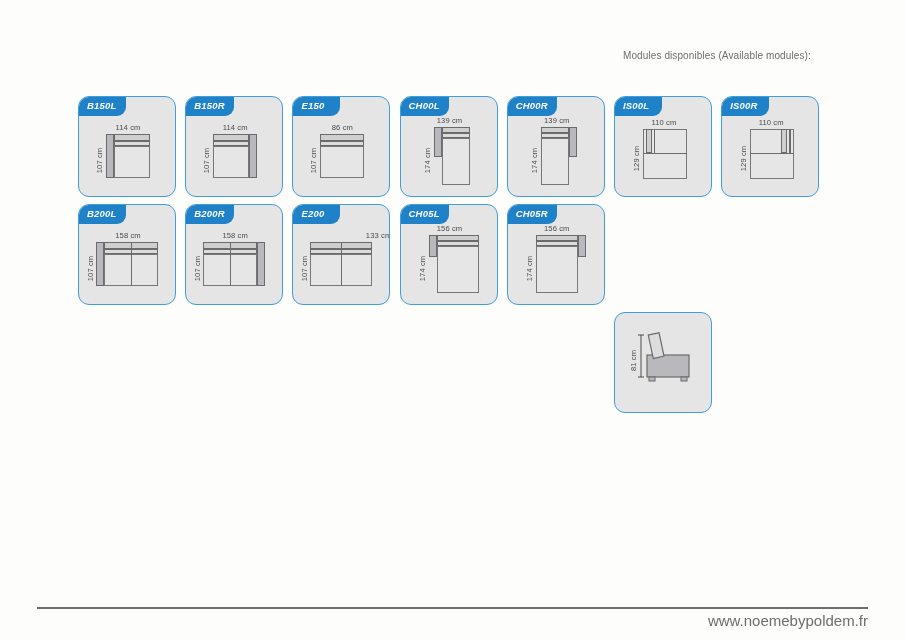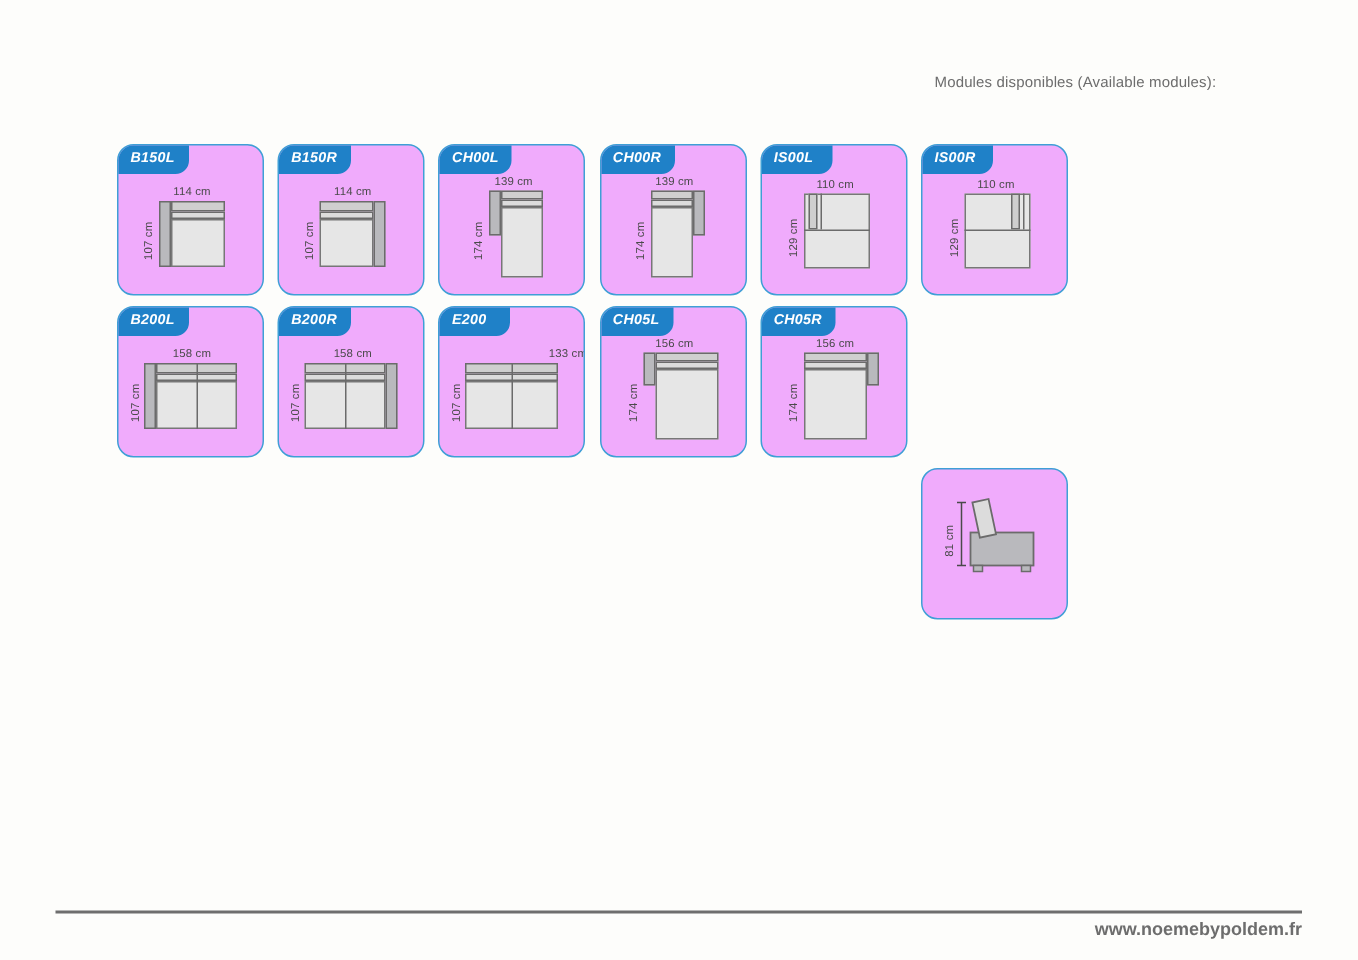--- a/index.html
+++ b/index.html
@@ -18,21 +18,21 @@
 
   
   #grid{position:absolute;left:78px;top:96px;width:760px;}
   .grid-row{display:flex;gap:0;margin-bottom:6px;}
   .cell{width:107.2px;height:102px;flex:0 0 107.2px;position:relative;}
   .cell.empty{visibility:hidden;}
 
   .card{
     position:absolute;left:0;top:0;width:98px;height:101px;
     border:1.4px solid #3f9fd6;border-radius:11px;
-    background:#f0abfc;box-sizing:border-box;overflow:hidden;
+    background:#e5e5e5;box-sizing:border-box;overflow:hidden;
   }
   .tab{
     position:absolute;left:-1px;top:-1px;
     height:20px;min-width:48px;padding:0 9px 0 9px;
     background:#1f81c8;color:#fff;
     border-top-left-radius:11px;border-bottom-right-radius:9px;
     font-size:9.5px;font-weight:bold;font-style:italic;
     line-height:20px;letter-spacing:.2px;white-space:nowrap;
     box-sizing:border-box;
   }
@@ -68,21 +68,21 @@
   }
   .divider{position:absolute;background:#6b6b6b;}
 
   
   #footer-rule{
     position:absolute;left:37px;top:607px;width:831px;height:1.6px;
     background:#6e6e6e;
   }
   #footer-url{
     position:absolute;right:37px;top:612px;
-    font-size:12px;color:#6d6d6d;white-space:nowrap;font-weight:bold;
+    font-size:15px;color:#6d6d6d;white-space:nowrap;
   }
 </style>
 </head>
 <body>
 
 <div id="header-title">Modules disponibles (Available modules):</div>
 
 <div id="grid">
     <div class="grid-row">
       <div class="cell">
@@ -101,20 +101,32 @@
       <div class="cell">
         <div class="card">
           <div class="tab">B150R</div>
           <div class="draw" style="left: 0px; top: 0px; width: 98px; height: 101px;">
             <div class="seat-fill" style="left: 27px; top: 49px; width: 36px; height: 32px;"></div>
             <div class="backrest" style="left: 27px; top: 37px; width: 36px; height: 7px;"></div>
             <div class="backrest2" style="left: 27px; top: 44px; width: 36px; height: 5px;"></div>
             <div class="arm" style="left: 63px; top: 37px; width: 8px; height: 44px;"></div>
           </div>
           <div class="dim-w" style="top: 26px; left: 0px; width: 98px; text-align: center;">114 cm</div>
+          <div class="dim-h" style="left: 2px; top: 59px; width: 36px; text-align: center;">107 cm</div>
+        </div>
+      </div>
+      <div class="cell">
+        <div class="card">
+          <div class="tab">E150</div>
+          <div class="draw" style="left: 0px; top: 0px; width: 98px; height: 101px;">
+            <div class="seat-fill" style="left: 27px; top: 49px; width: 44px; height: 32px;"></div>
+            <div class="backrest" style="left: 27px; top: 37px; width: 44px; height: 7px;"></div>
+            <div class="backrest2" style="left: 27px; top: 44px; width: 44px; height: 5px;"></div>
+          </div>
+          <div class="dim-w" style="top: 26px; left: 0px; width: 98px; text-align: center;">86 cm</div>
           <div class="dim-h" style="left: 2px; top: 59px; width: 36px; text-align: center;">107 cm</div>
         </div>
       </div>
       <div class="cell">
         <div class="card">
           <div class="tab">CH00L</div>
           <div class="draw" style="left: 0px; top: 0px; width: 98px; height: 101px;">
             <div class="seat-fill" style="left: 41px; top: 41px; width: 28px; height: 47px;"></div>
             <div class="backrest" style="left: 41px; top: 30px; width: 28px; height: 6px;"></div>
             <div class="backrest2" style="left: 41px; top: 36px; width: 28px; height: 5px;"></div>

